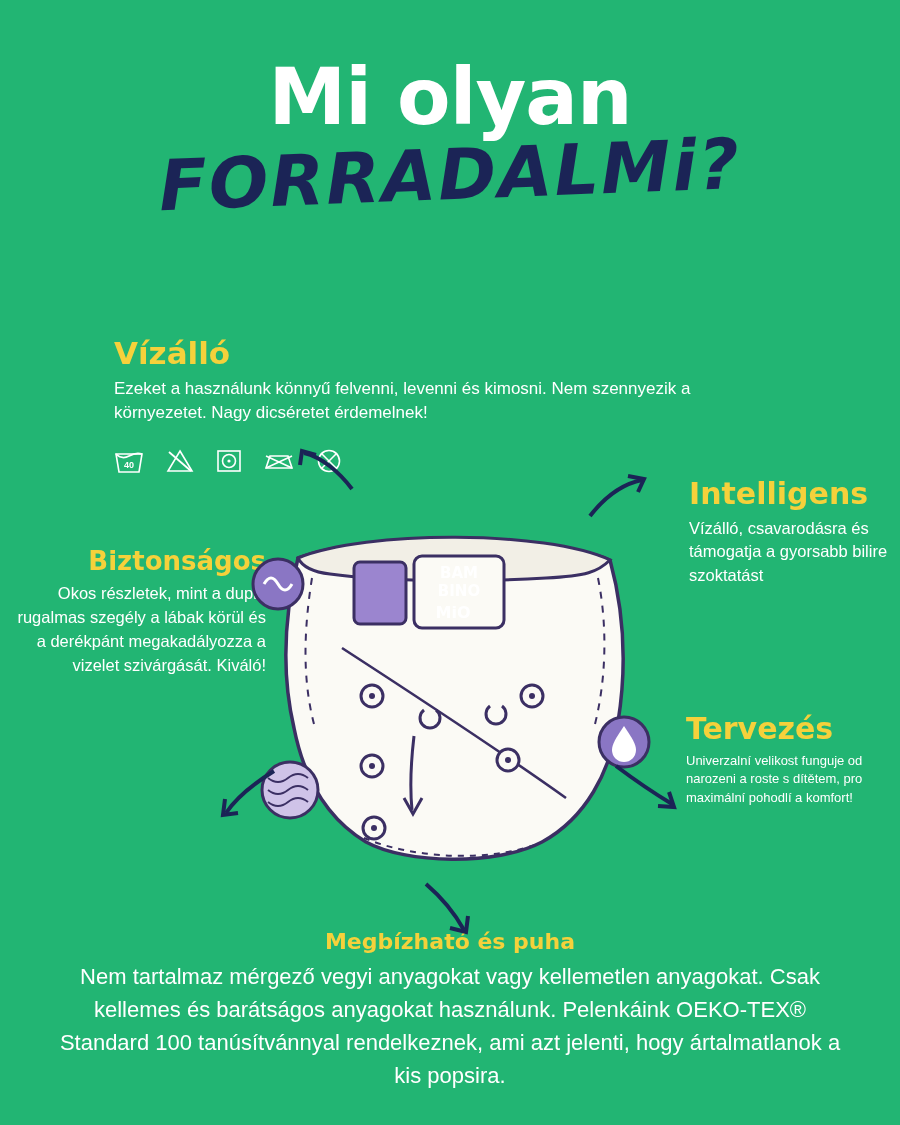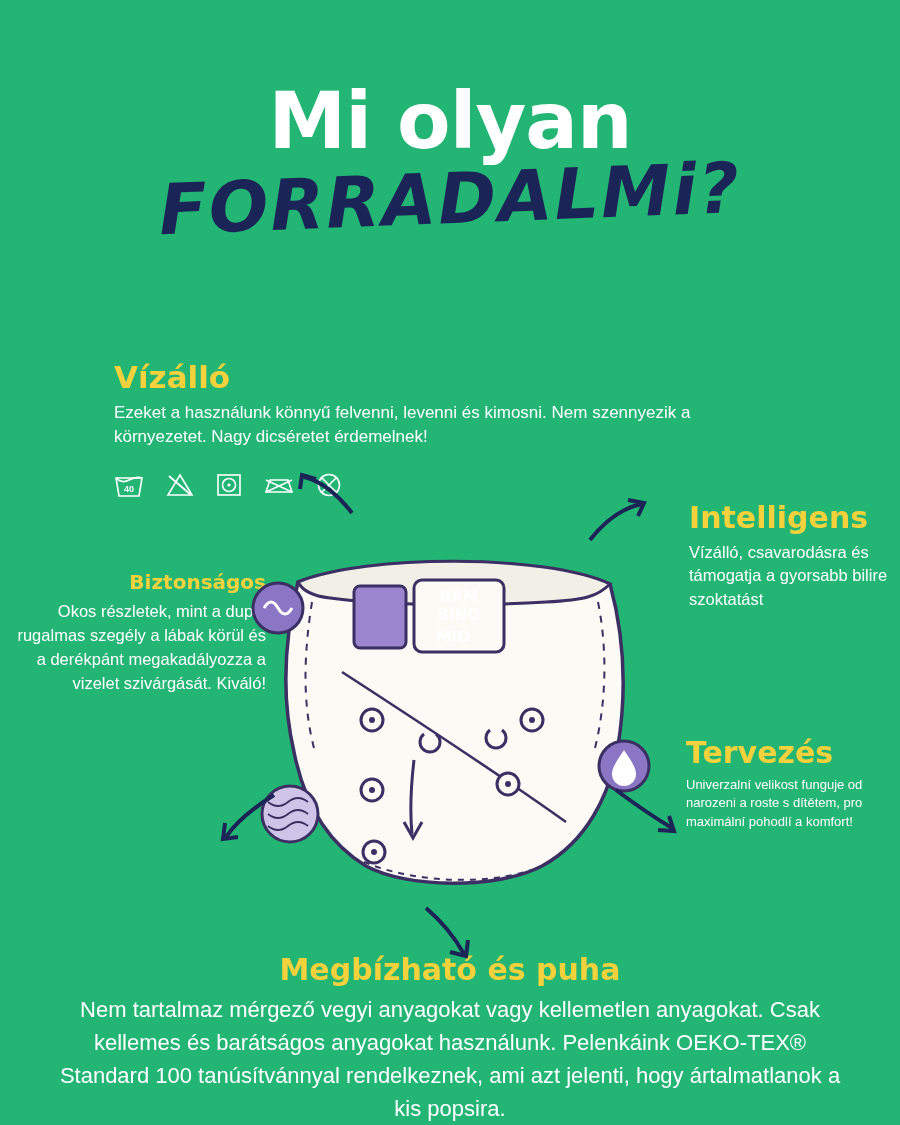--- a/index.html
+++ b/index.html
@@ -12,21 +12,20 @@
     background: #22b573;
     font-family: "Liberation Sans", sans-serif;
     overflow: hidden;
     position: relative;
     color: #ffffff;
   }
   .page {
     position: relative;
     width: 900px;
     height: 797px;
-    margin-top: 24px;
   }
 
   
   .headline {
     position: absolute;
     top: 60px;
     left: 0;
     width: 900px;
     text-align: center;
   }
@@ -68,29 +67,29 @@
 
   
   #blk-simple { top: 337px; left: 114px; width: 600px; }
   #blk-simple .block-body { font-size: 17px; }
 
   #blk-smart { top: 478px; left: 689px; width: 240px; }
   #blk-smart .block-title { font-size: 30px; }
   #blk-smart .block-body { font-size: 16.5px; }
 
   #blk-safe { top: 548px; left: 16px; width: 250px; text-align: right; }
-  #blk-safe .block-title { font-size: 20px; text-align: right; }
+  #blk-safe .block-title { font-size: 26px; text-align: right; }
   #blk-safe .block-body { font-size: 16.5px; text-align: right; }
 
   #blk-design { top: 713px; left: 686px; width: 214px; }
   #blk-design .block-title { font-size: 30px; }
   #blk-design .block-body { font-size: 13px; }
 
   #blk-reliable { top: 930px; left: 50px; width: 800px; text-align: center; }
-  #blk-reliable .block-title { font-size: 30px; text-align: center; }
+  #blk-reliable .block-title { font-size: 22px; text-align: center; }
   #blk-reliable .block-body { font-size: 22px; text-align: center; line-height: 1.5; }
 
   
   .care-symbols {
     position: absolute;
     top: 448px;
     left: 114px;
     display: flex;
     gap: 22px;
     align-items: flex-start;

